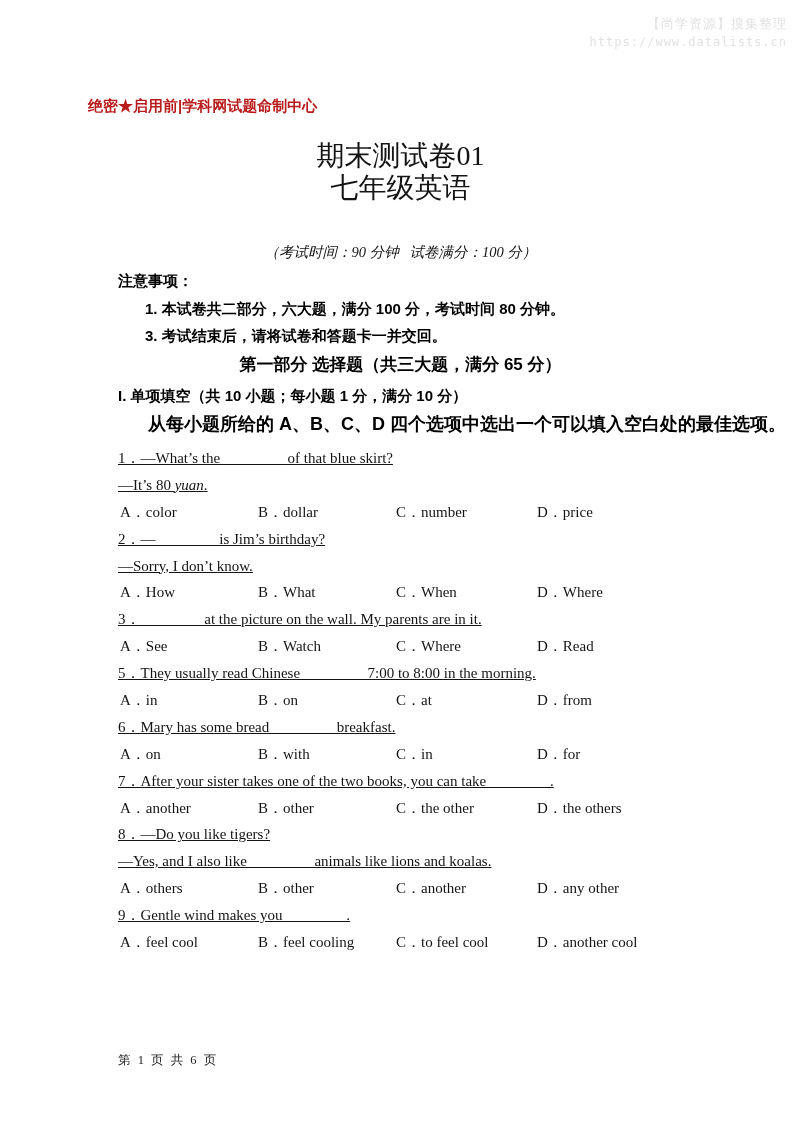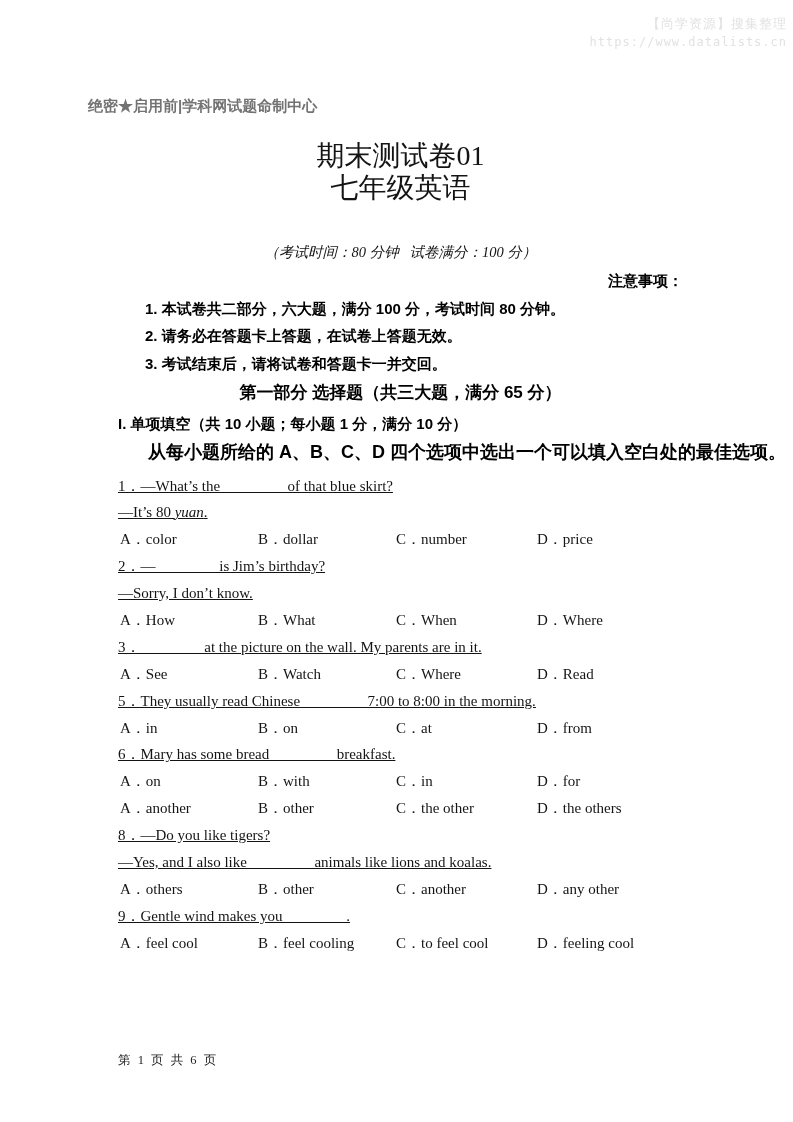--- a/index.html
+++ b/index.html
@@ -13,37 +13,37 @@
     margin-top:6px;
   }
   
   .watermark { position:absolute; top:8px; right:6px; text-align:right; color:#e2e2e2; }
   .wm-1 { font-size:13px; line-height:19px; font-family:"Liberation Sans",sans-serif; letter-spacing:1px; }
   .wm-2 { font-size:12px; line-height:18px; font-family:"DejaVu Sans Mono",monospace; letter-spacing:1px; }
 
   .classification {
     position:absolute; left:88px; top:91px;
     font-family:"Liberation Sans",sans-serif;
-    font-weight:700; font-size:15px; color:#737373;
+    font-weight:700; font-size:15px; color:#b91c1c;
     white-space:nowrap;
   }
 
   .content { position:absolute; left:118px; top:0; width:565px; }
 
   .title    { margin-top:134px; font-size:28px; line-height:32px; text-align:center; white-space:nowrap; }
   .subtitle { font-size:28px; line-height:32px; text-align:center; white-space:nowrap; }
 
   .exam-info {
     margin-top:38px; font-size:14.5px; line-height:20px;
     text-align:center; font-style:italic; white-space:pre;
   }
 
   .notice-heading {
     margin-top:9px; font-size:15px; line-height:19px;
-    font-family:"Liberation Sans",sans-serif; font-weight:700; color:#000;text-align:right;
+    font-family:"Liberation Sans",sans-serif; font-weight:700; color:#000;
   }
   .notice-item {
     margin-top:8.5px; margin-left:27px;
     font-size:15px; line-height:19px;
     font-family:"Liberation Sans",sans-serif; font-weight:700; color:#000;
     white-space:nowrap;
   }
 
   .part1-heading {
     margin-top:9px; font-size:17px; line-height:22px; text-align:center;
@@ -88,25 +88,24 @@
     <div class="wm-2">https://www.datalists.cn</div>
   </div>
 
   <div class="classification">绝密★启用前|学科网试题命制中心</div>
 
   <div class="content">
 
     <div class="title">期末测试卷01</div>
     <div class="subtitle">七年级英语</div>
 
-    <div class="exam-info">（考试时间：80 分钟   试卷满分：100 分）</div>
+    <div class="exam-info">（考试时间：90 分钟   试卷满分：100 分）</div>
 
     <div class="notice-heading">注意事项：</div>
     <div class="notice-item">1. 本试卷共二部分，六大题，满分 100 分，考试时间 80 分钟。</div>
-    <div class="notice-item">2. 请务必在答题卡上答题，在试卷上答题无效。</div>
     <div class="notice-item">3. 考试结束后，请将试卷和答题卡一并交回。</div>
 
     <div class="part1-heading">第一部分 选择题（共三大题，满分 65 分）</div>
     <div class="section1-heading">I. 单项填空（共 10 小题；每小题 1 分，满分 10 分）</div>
     <div class="instruction">从每小题所给的 A、B、C、D 四个选项中选出一个可以填入空白处的最佳选项。</div>
 
     <div class="questions">
 
       <div>
         <div class="qline">1．—What’s the ________ of that blue skirt?</div>
@@ -155,20 +154,21 @@
         <div class="qline">6．Mary has some bread ________ breakfast.</div>
         <div class="optrow">
           <span class="opt-a">A．on</span>
           <span class="opt-b">B．with</span>
           <span class="opt-c">C．in</span>
           <span class="opt-d">D．for</span>
         </div>
       </div>
 
       <div>
+        <div class="qline">7．After your sister takes one of the two books, you can take ________.</div>
         <div class="optrow">
           <span class="opt-a">A．another</span>
           <span class="opt-b">B．other</span>
           <span class="opt-c">C．the other</span>
           <span class="opt-d">D．the others</span>
         </div>
       </div>
 
       <div>
         <div class="qline">8．—Do you like tigers?</div>
@@ -180,21 +180,21 @@
           <span class="opt-d">D．any other</span>
         </div>
       </div>
 
       <div>
         <div class="qline">9．Gentle wind makes you ________.</div>
         <div class="optrow">
           <span class="opt-a">A．feel cool</span>
           <span class="opt-b">B．feel cooling</span>
           <span class="opt-c">C．to feel cool</span>
-          <span class="opt-d">D．feeling cool</span>
+          <span class="opt-d">D．another cool</span>
         </div>
       </div>
 
     </div>
   </div>
 
   <div class="page-footer">第 1 页 共 6 页</div>
 
 </div>
 

